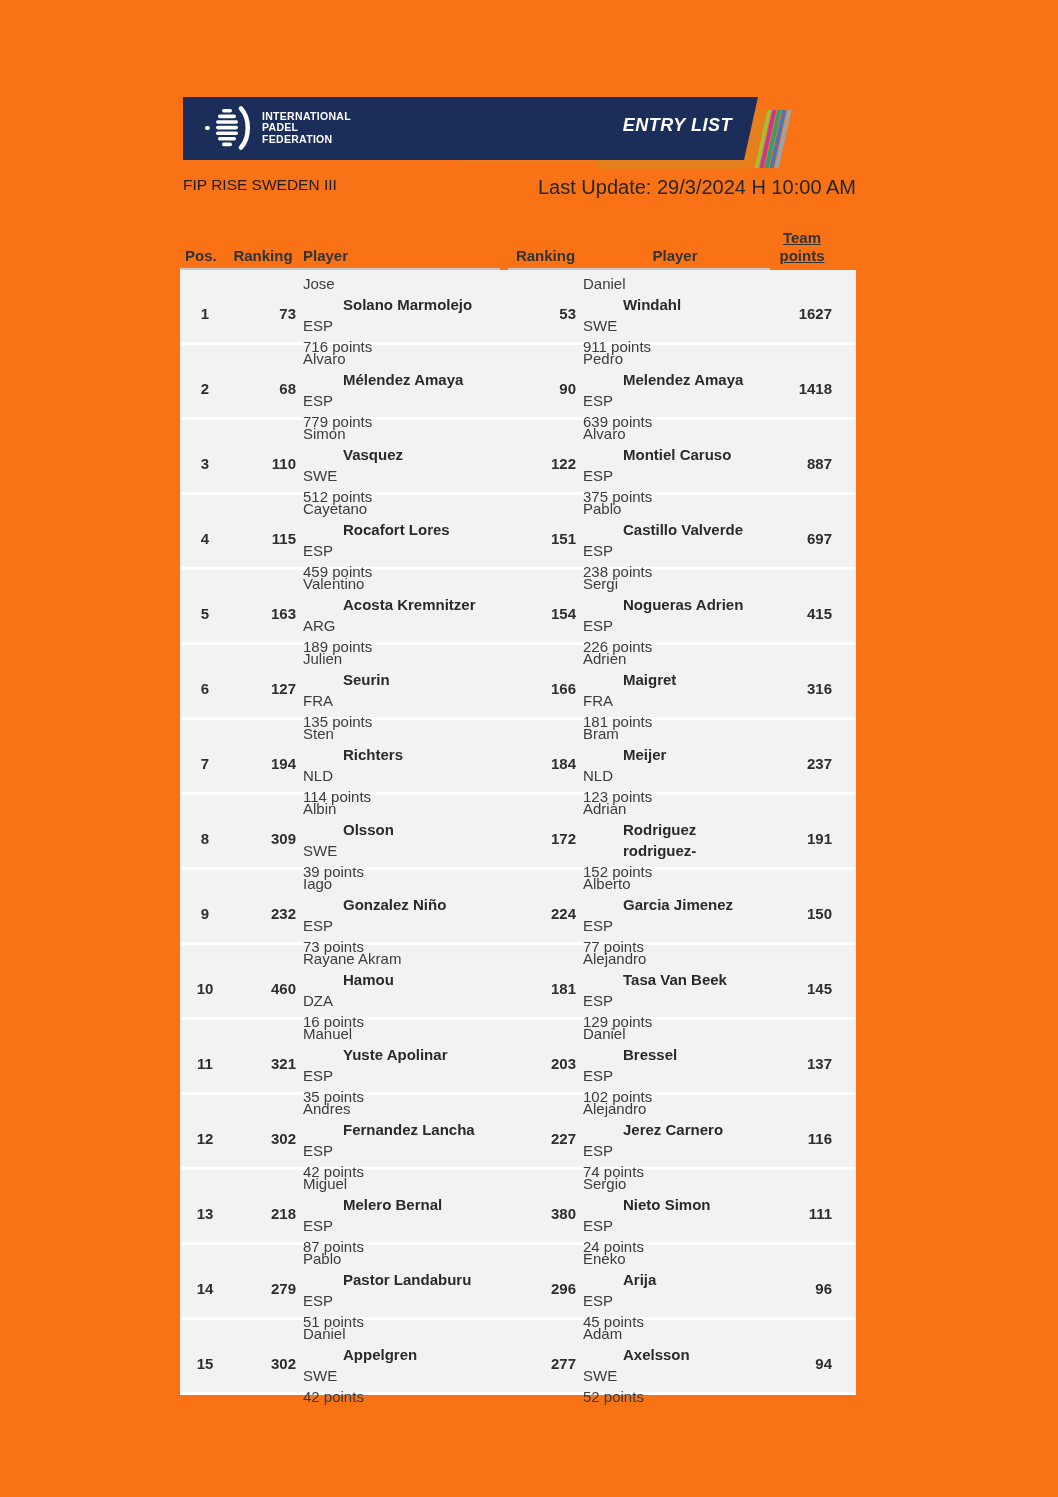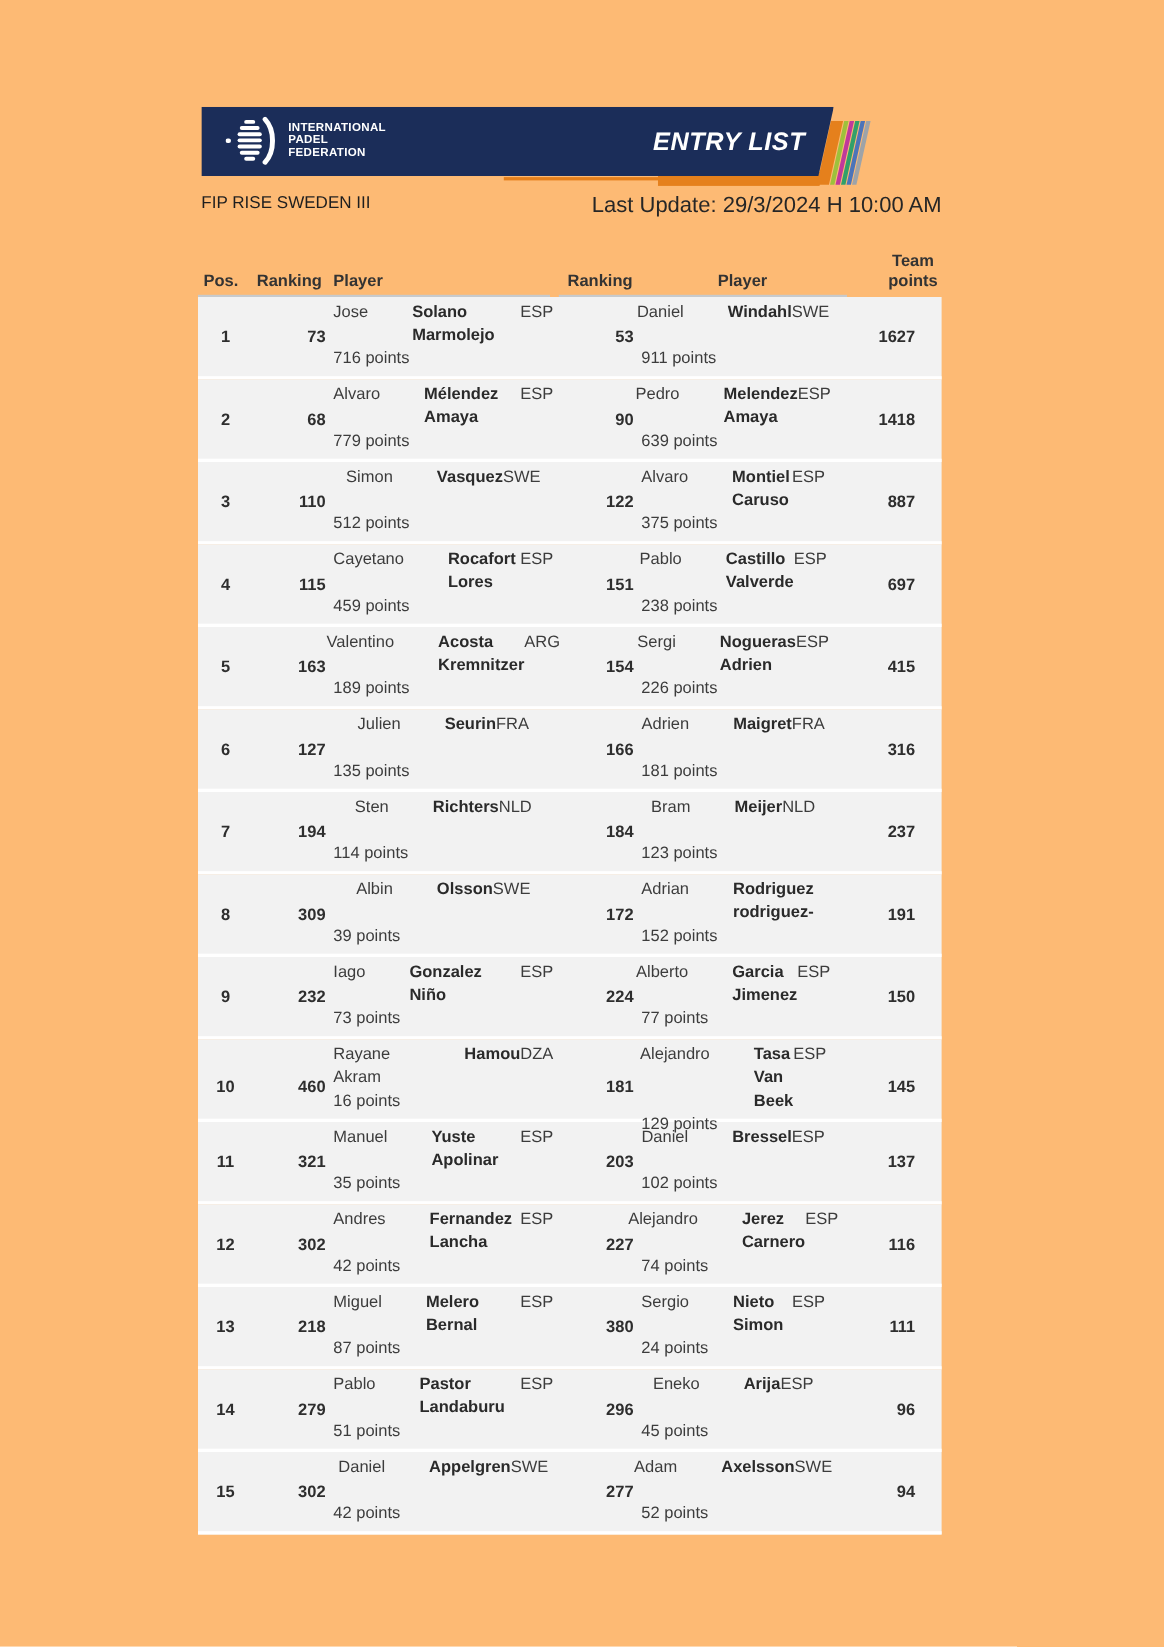--- a/index.html
+++ b/index.html
@@ -1,59 +1,59 @@
 <!DOCTYPE html>
 <html style="--navy: #1B2D59; --orange: #E5801C;"><head>
 <meta charset="utf-8">
 <style>
   html,body{margin:0;padding:0;background:#fff;}
-  .page{position:relative;width:1058px;height:1497px;background:#fdba74;overflow:hidden;
+  .page{position:relative;width:1058px;height:1497px;background:#f97316;overflow:hidden;
         font-family:"Liberation Sans", sans-serif;color:#3c3c3c;}
 
   
   .orange-thick{position:absolute;left:598px;top:156px;width:150px;height:13px;
         background:var(--orange,#E5801C);clip-path:polygon(0 0,100% 0,calc(100% - 3px) 100%,0 100%);}
   .orange-thin{position:absolute;left:458px;top:161px;width:142px;height:3px;background:var(--orange,#E5801C);}
   .stripes{position:absolute;left:749px;top:110px;height:58px;display:flex;}
   .stripe{display:block;height:100%;width:4px;margin-right:1px;transform:skewX(-12.5deg);}
   .stripe.wide{width:11px;}
   .banner-navy{position:absolute;left:183px;top:97px;width:575px;height:63px;
         background:var(--navy,#1B2D59);
         clip-path:polygon(0 0,100% 0,calc(100% - 14px) 100%,0 100%);}
   .logo{position:absolute;left:22px;top:9px;display:flex;align-items:center;}
   .logo svg{display:block;}
   .logo-text{margin-left:9px;color:#fff;font-weight:700;font-size:10.5px;line-height:11.5px;
         letter-spacing:.3px;}
   .entry-list{position:absolute;right:26px;top:18px;color:#fff;font-weight:700;font-style:italic;
-        font-size:23px;letter-spacing:.5px;}
+        font-size:18px;letter-spacing:.5px;}
 
   
   .doc-title{position:absolute;left:183px;top:176px;font-size:15.5px;font-weight:400;color:#1e1e1e;}
   .last-update{position:absolute;left:538px;top:176px;font-size:20px;color:#262626;}
 
   
   .table{position:absolute;left:180px;top:228px;width:676px;}
   .grid{display:grid;grid-template-columns:50px 66px 219px 61px 184px 96px;}
   .thead{position:relative;height:42px;align-items:end;font-weight:700;color:#333;font-size:15px;}
   .thead .h{padding-bottom:5px;line-height:18px;}
   .h-pos{padding-left:5px;}
   .h-rank{text-align:center;}
   .h-player{padding-left:7px;}
   .h-rank2{text-align:center;}
   .h-player2{text-align:center;padding-left:14px;}
-  .h-team{width:60px;justify-self:start;margin-left:40px;text-align:center;}
+  .h-team{width:60px;justify-self:start;margin-left:12px;text-align:center;text-decoration:underline;}
   .rule{position:absolute;bottom:0;height:2px;background:#c7cacd;}
   .rule.seg1{left:0;width:320px;}
   .rule.seg2{left:328px;width:262px;}
 
   .row{height:72px;background:#f2f2f2;border-bottom:3px solid #ffffff;font-size:15px;}
   .c-pos{justify-self:center;align-self:center;font-weight:700;color:#2e2e2e;}
   .c-rank{text-align:right;align-self:center;font-weight:700;color:#2e2e2e;}
   .c-player{padding:3px 0 0 7px;}
-  .c-player .name{min-height:42px;display:flex;flex-direction:row;justify-content:center;
+  .c-player .name{min-height:42px;display:flex;flex-direction:column;justify-content:center;
         line-height:21px;color:#3c3c3c;}
   .c-player.left .name{width:200px;}
   .c-player.right .name{width:167px;}
   .name .b{font-weight:700;color:#2a2a2a;margin-left:40px;}
   .pts{line-height:21px;color:#3c3c3c;}
   .c-team{text-align:right;align-self:center;padding-right:24px;font-weight:700;color:#2e2e2e;}
 </style>
 </head>
 <body>
 

